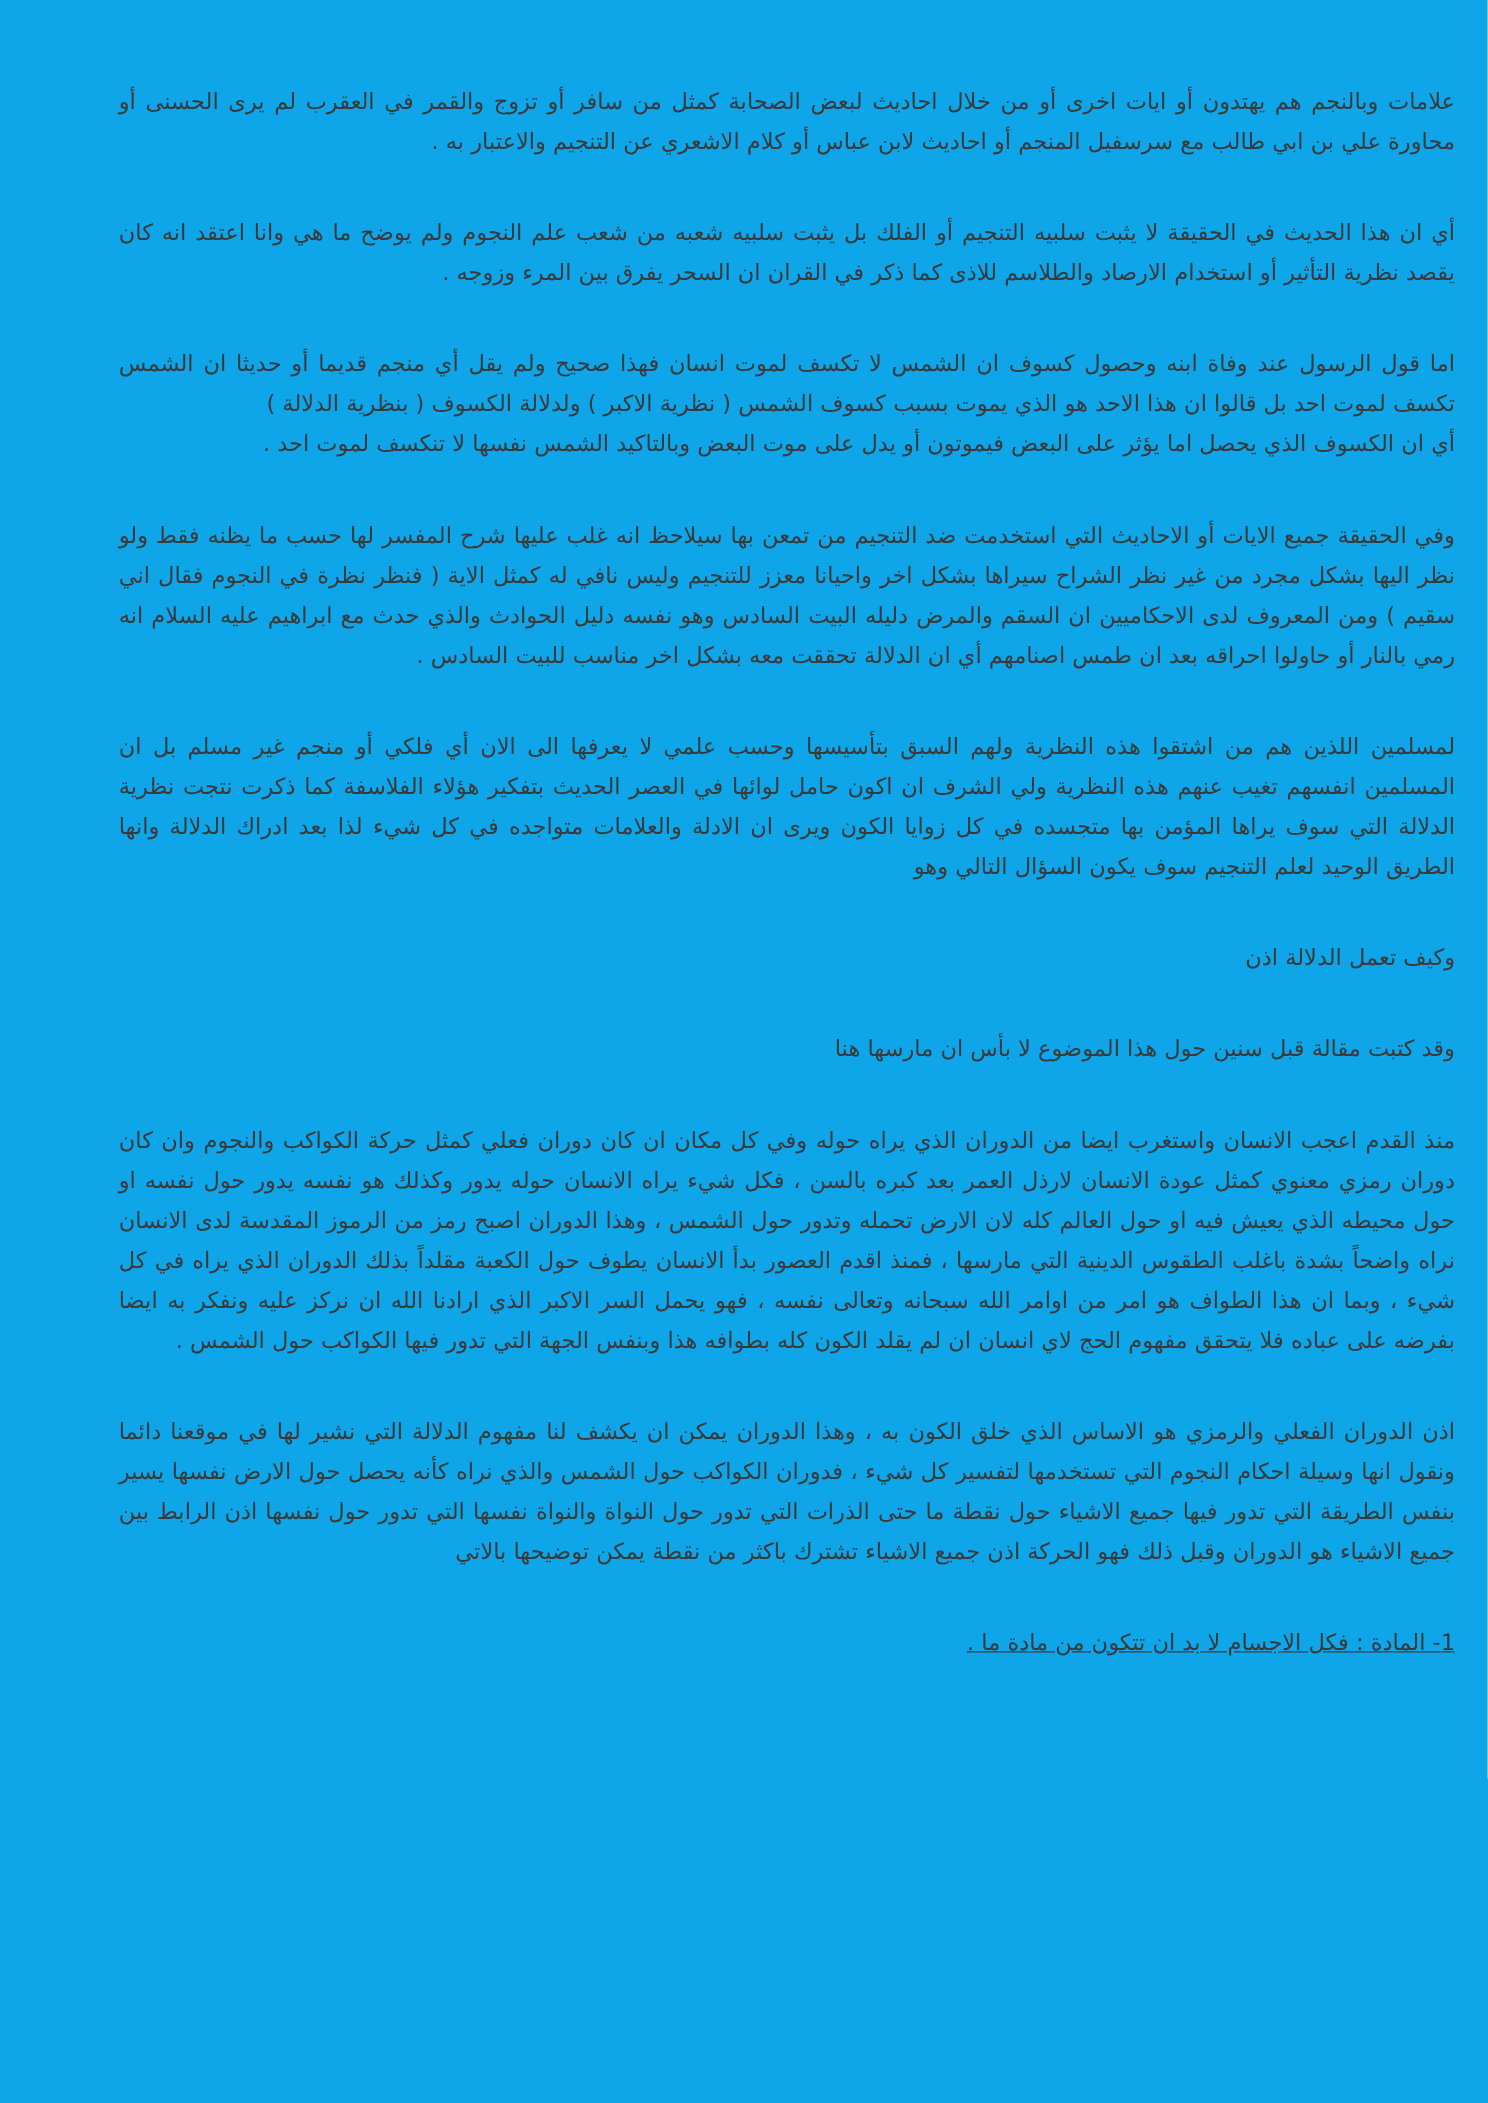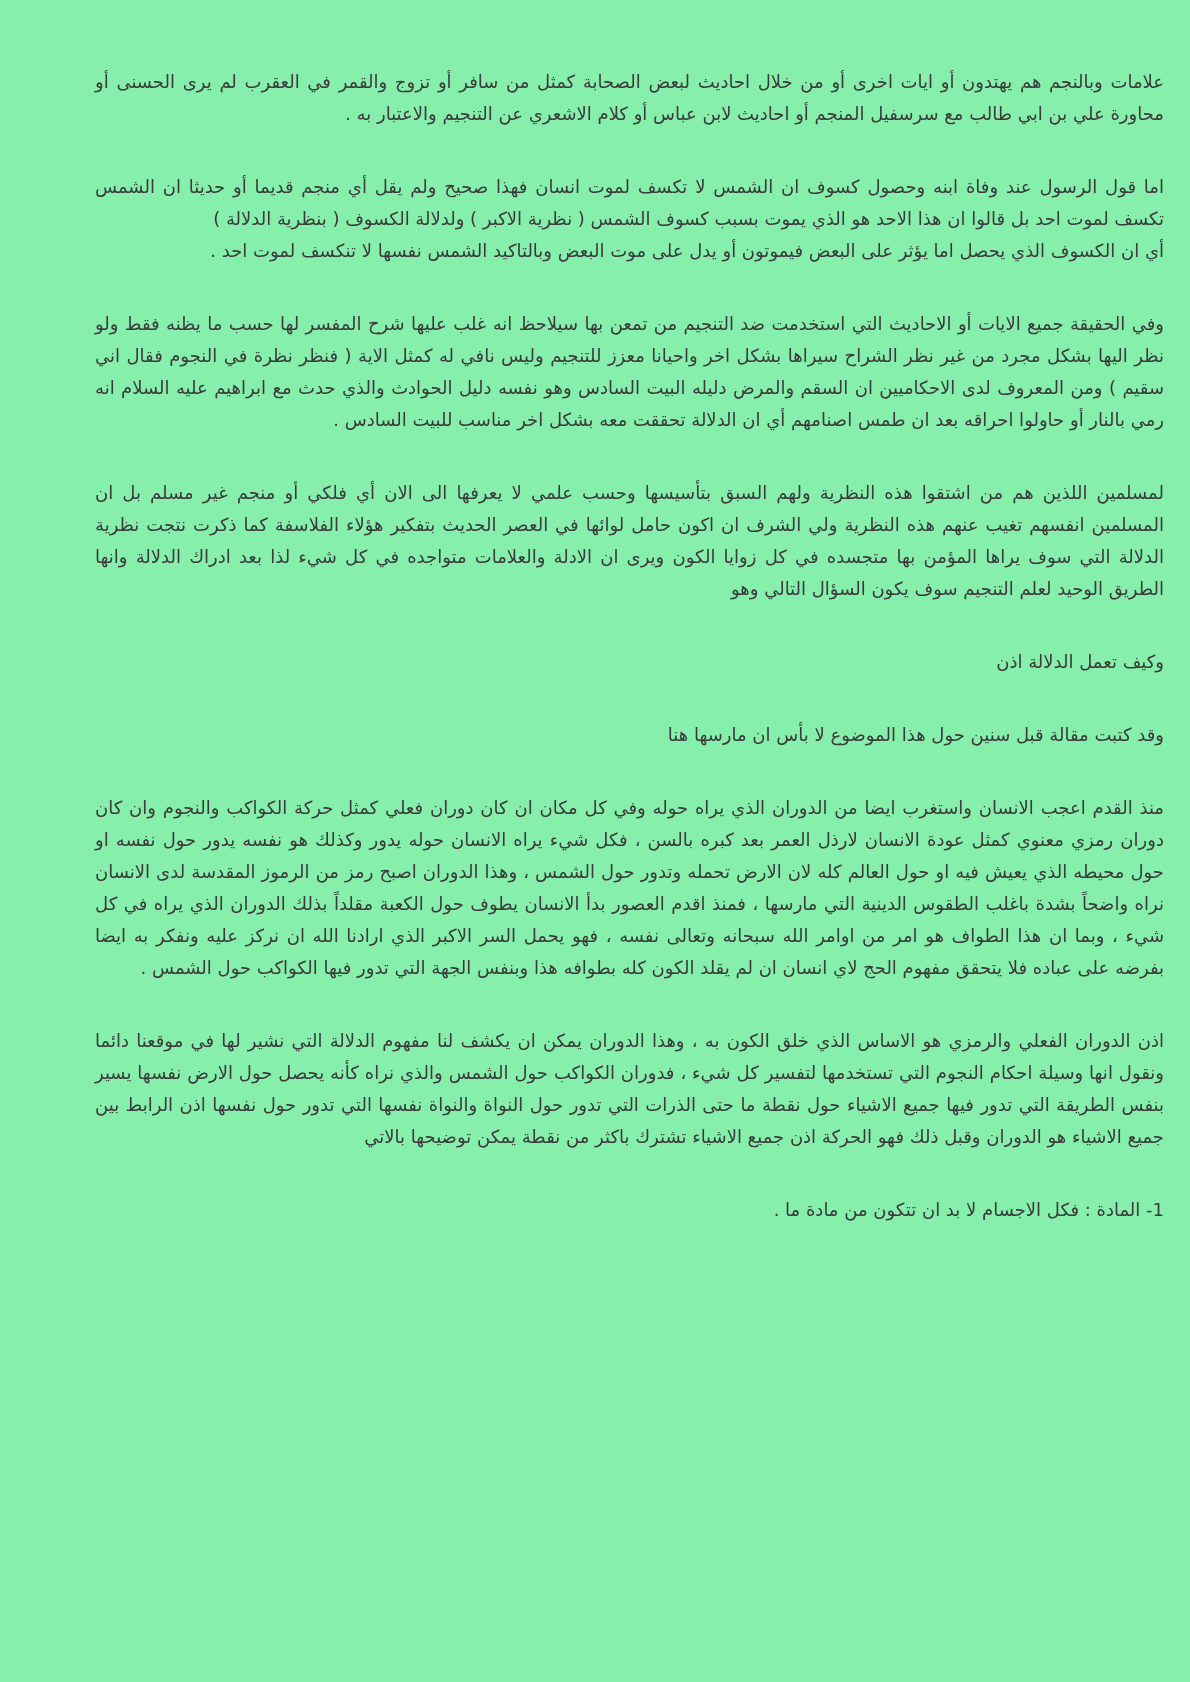--- a/index.html
+++ b/index.html
@@ -9,49 +9,51 @@
   }
   body {
     width: 1190px;
     height: 1682px;
     overflow: hidden;
     font-family: "DejaVu Sans", sans-serif;
   }
   .page {
     width: 1190px;
     height: 1682px;
-    background: #86efac;
+    background: #0ea5e9;
     box-sizing: border-box;
   }
   .content {
     direction: rtl;
     unicode-bidi: embed;
     box-sizing: border-box;
     padding: 66px 26px 40px 95px; 
     color: #3a3a3a;
     font-size: 18px;
     line-height: 32px;
     text-align: justify;
   }
   .para {
     margin: 0 0 41px 0;
     padding: 0;
   }
   .para:last-child {
     margin-bottom: 0;
+    text-decoration: underline;
   }
 </style>
 </head>
 <body>
 
 <main class="page">
   <article class="content" dir="rtl">
 
     <p class="para"><span>علامات وبالنجم هم يهتدون أو ايات اخرى أو من خلال احاديث لبعض الصحابة كمثل من سافر أو تزوج والقمر في العقرب لم يرى الحسنى أو محاورة علي بن ابي طالب مع سرسفيل المنجم أو احاديث لابن عباس أو كلام الاشعري عن التنجيم والاعتبار به .</span></p>
 
+    <p class="para"><span>أي ان هذا الحديث في الحقيقة لا يثبت سلبيه التنجيم أو الفلك بل يثبت سلبيه شعبه من شعب علم النجوم ولم يوضح ما هي وانا اعتقد انه كان يقصد نظرية التأثير أو استخدام الارصاد والطلاسم للاذى كما ذكر في القران ان السحر يفرق بين المرء وزوجه .</span></p>
 
     <p class="para"><span>اما قول الرسول عند وفاة ابنه وحصول كسوف ان الشمس لا تكسف لموت انسان فهذا صحيح ولم يقل أي منجم قديما أو حديثا ان الشمس تكسف لموت احد بل قالوا ان هذا الاحد هو الذي يموت بسبب كسوف الشمس ( نظرية الاكبر ) ولدلالة الكسوف ( بنظرية الدلالة )</span><br><span>أي ان الكسوف الذي يحصل اما يؤثر على البعض فيموتون أو يدل على موت البعض وبالتاكيد الشمس نفسها لا تنكسف لموت احد .</span></p>
 
     <p class="para"><span>وفي الحقيقة جميع الايات أو الاحاديث التي استخدمت ضد التنجيم من تمعن بها سيلاحظ انه غلب عليها شرح المفسر لها حسب ما يظنه فقط ولو نظر اليها بشكل مجرد من غير نظر الشراح سيراها بشكل اخر واحيانا معزز للتنجيم وليس نافي له</span> <span>كمثل الاية ( فنظر نظرة في النجوم فقال اني سقيم ) ومن المعروف لدى الاحكاميين ان السقم والمرض دليله البيت السادس وهو نفسه دليل الحوادث والذي حدث مع ابراهيم عليه السلام انه رمي بالنار أو حاولوا احراقه بعد ان طمس اصنامهم أي ان الدلالة تحققت معه بشكل اخر مناسب للبيت السادس .</span></p>
 
     <p class="para"><span>لمسلمين اللذين هم من اشتقوا هذه النظرية ولهم السبق بتأسيسها وحسب علمي لا يعرفها الى الان أي فلكي أو منجم غير مسلم بل ان المسلمين انفسهم تغيب عنهم هذه النظرية ولي الشرف ان اكون حامل لوائها في العصر الحديث بتفكير هؤلاء الفلاسفة كما ذكرت نتجت نظرية الدلالة التي سوف يراها المؤمن بها متجسده في كل زوايا الكون ويرى ان الادلة والعلامات متواجده في كل شيء لذا بعد ادراك الدلالة وانها الطريق الوحيد لعلم التنجيم سوف يكون السؤال التالي وهو</span></p>
 
     <p class="para"><span>وكيف تعمل الدلالة اذن</span></p>
 
     <p class="para"><span>وقد كتبت مقالة قبل سنين حول هذا الموضوع لا بأس ان مارسها هنا</span></p>

